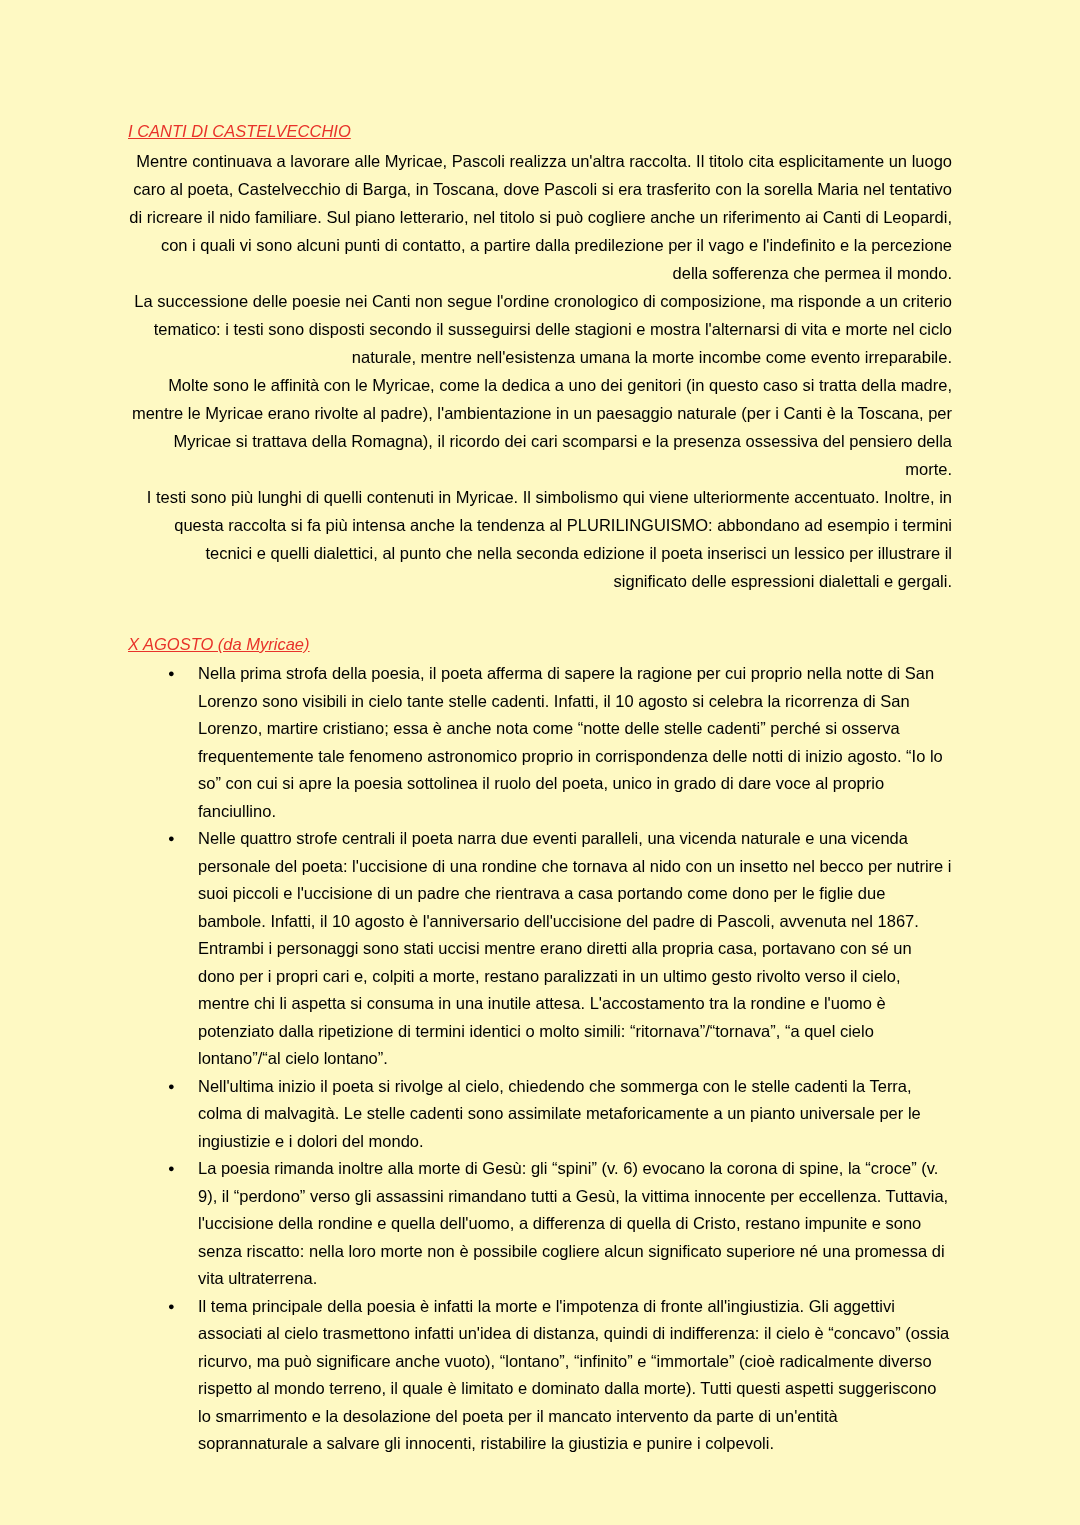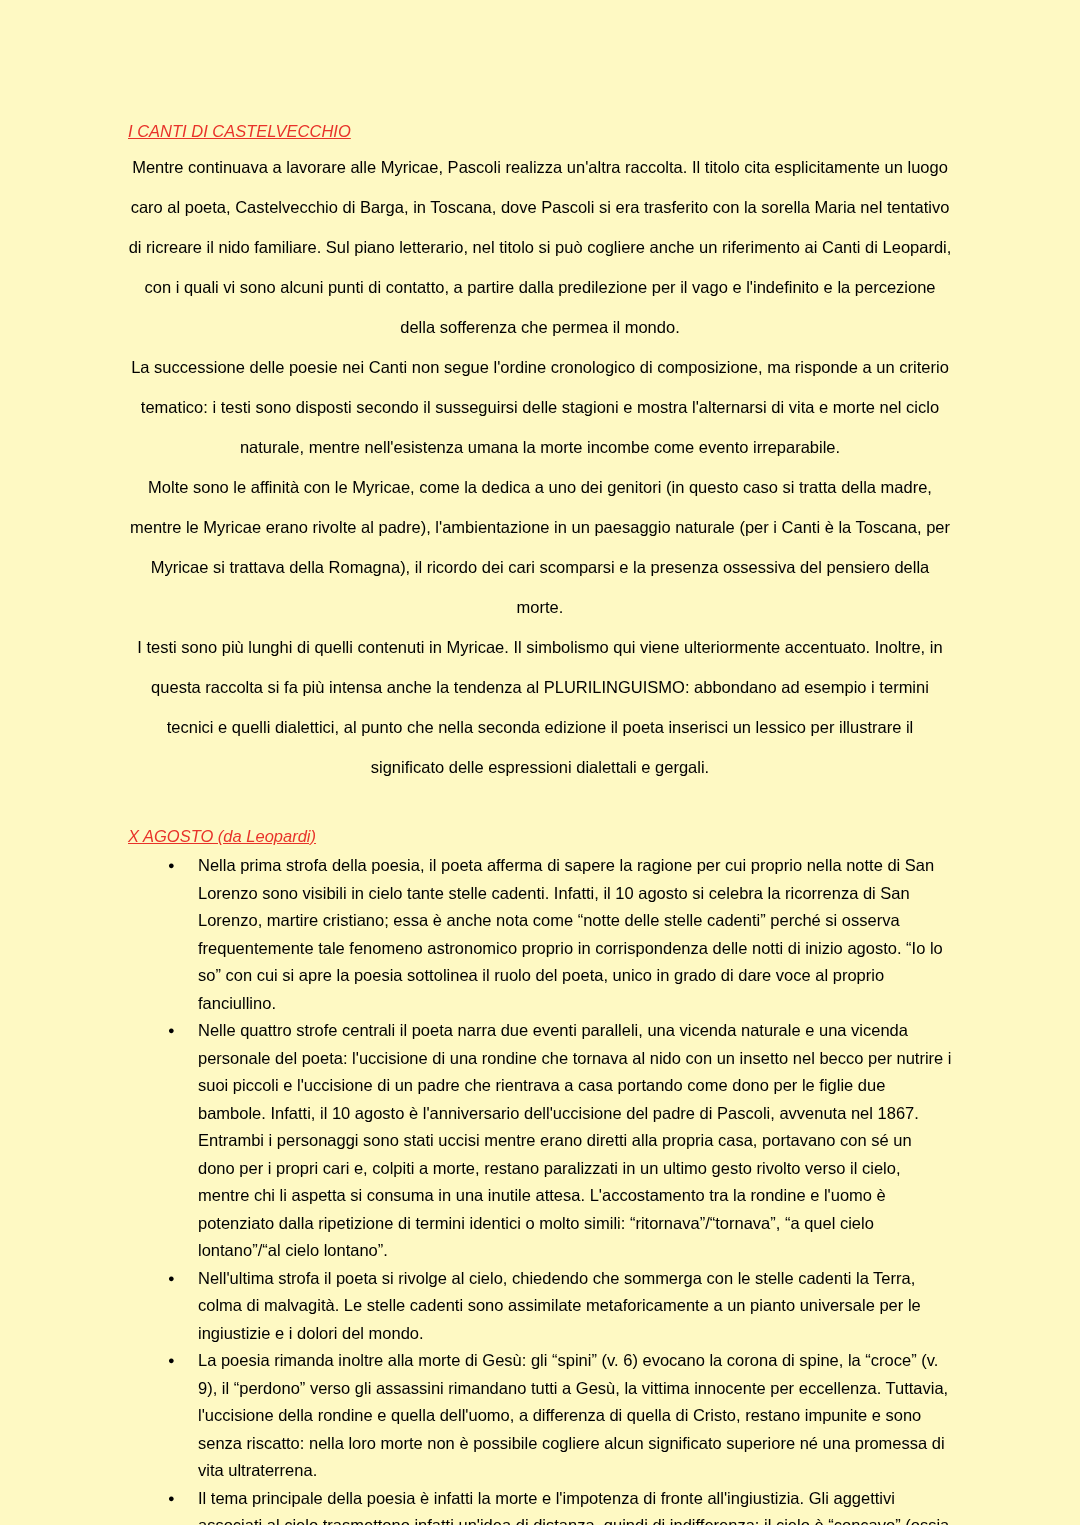--- a/index.html
+++ b/index.html
@@ -27,23 +27,23 @@
     font-size: 16.5px;
     line-height: 27px;
     margin: 0 0 2px 0;
     font-weight: normal;
   }
   .section-heading.spaced {
     margin-top: 36px;
   }
   .body-text {
     font-size: 16.5px;
-    line-height: 40px;
+    line-height: 28px;
     margin: 0;
-    text-align: center;
+    text-align: right;
   }
   .body-text p {
     margin: 0;
   }
   ul.bullets {
     margin: 2px 0 0 0;
     padding-left: 62px;
     list-style: none;
   }
   ul.bullets li {
@@ -73,23 +73,23 @@
     <div class="section-heading">I CANTI DI CASTELVECCHIO</div>
     <div class="body-text">
       <p>Mentre continuava a lavorare alle Myricae, Pascoli realizza un'altra raccolta. Il titolo cita esplicitamente un luogo caro al poeta, Castelvecchio di Barga, in Toscana, dove Pascoli si era trasferito con la sorella Maria nel tentativo di ricreare il nido familiare. Sul piano letterario, nel titolo si può cogliere anche un riferimento ai Canti di Leopardi, con i quali vi sono alcuni punti di contatto, a partire dalla predilezione per il vago e l'indefinito e la percezione della sofferenza che permea il mondo.</p>
       <p>La successione delle poesie nei Canti non segue l'ordine cronologico di composizione, ma risponde a un criterio tematico: i testi sono disposti secondo il susseguirsi delle stagioni e mostra l'alternarsi di vita e morte nel ciclo naturale, mentre nell'esistenza umana la morte incombe come evento irreparabile.</p>
       <p>Molte sono le affinità con le Myricae, come la dedica a uno dei genitori (in questo caso si tratta della madre, mentre le Myricae erano rivolte al padre), l'ambientazione in un paesaggio naturale (per i Canti è la Toscana, per Myricae si trattava della Romagna), il ricordo dei cari scomparsi e la presenza ossessiva del pensiero della morte.</p>
       <p>I testi sono più lunghi di quelli contenuti in Myricae. Il simbolismo qui viene ulteriormente accentuato. Inoltre, in questa raccolta si fa più intensa anche la tendenza al PLURILINGUISMO: abbondano ad esempio i termini tecnici e quelli dialettici, al punto che nella seconda edizione il poeta inserisci un lessico per illustrare il significato delle espressioni dialettali e gergali.</p>
     </div>
   </div>
 
   <div class="section">
-    <div class="section-heading spaced">X AGOSTO (da Leopardi)</div>
+    <div class="section-heading spaced">X AGOSTO (da Myricae)</div>
     <ul class="bullets">
       <li>Nella prima strofa della poesia, il poeta afferma di sapere la ragione per cui proprio nella notte di San Lorenzo sono visibili in cielo tante stelle cadenti. Infatti, il 10 agosto si celebra la ricorrenza di San Lorenzo, martire cristiano; essa è anche nota come “notte delle stelle cadenti” perché si osserva frequentemente tale fenomeno astronomico proprio in corrispondenza delle notti di inizio agosto. “Io lo so” con cui si apre la poesia sottolinea il ruolo del poeta, unico in grado di dare voce al proprio fanciullino.</li>
       <li>Nelle quattro strofe centrali il poeta narra due eventi paralleli, una vicenda naturale e una vicenda personale del poeta: l'uccisione di una rondine che tornava al nido con un insetto nel becco per nutrire i suoi piccoli e l'uccisione di un padre che rientrava a casa portando come dono per le figlie due bambole. Infatti, il 10 agosto è l'anniversario dell'uccisione del padre di Pascoli, avvenuta nel 1867. Entrambi i personaggi sono stati uccisi mentre erano diretti alla propria casa, portavano con sé un dono per i propri cari e, colpiti a morte, restano paralizzati in un ultimo gesto rivolto verso il cielo, mentre chi li aspetta si consuma in una inutile attesa. L'accostamento tra la rondine e l'uomo è potenziato dalla ripetizione di termini identici o molto simili: “ritornava”/“tornava”,  “a quel cielo lontano”/“al cielo lontano”.</li>
-      <li>Nell'ultima strofa il poeta si rivolge al cielo, chiedendo che sommerga con le stelle cadenti la Terra, colma di malvagità. Le stelle cadenti sono assimilate metaforicamente a un pianto universale per le ingiustizie e i dolori del mondo.</li>
+      <li>Nell'ultima inizio il poeta si rivolge al cielo, chiedendo che sommerga con le stelle cadenti la Terra, colma di malvagità. Le stelle cadenti sono assimilate metaforicamente a un pianto universale per le ingiustizie e i dolori del mondo.</li>
       <li>La poesia rimanda inoltre alla morte di Gesù: gli “spini” (v. 6) evocano la corona di spine, la “croce” (v. 9), il “perdono” verso gli assassini rimandano tutti a Gesù, la vittima innocente per eccellenza. Tuttavia, l'uccisione della rondine e quella dell'uomo, a differenza di quella di Cristo, restano impunite e sono senza riscatto: nella loro morte non è possibile cogliere alcun significato superiore né una promessa di vita ultraterrena.</li>
       <li>Il tema principale della poesia è infatti la morte e l'impotenza di fronte all'ingiustizia. Gli aggettivi associati al cielo trasmettono infatti un'idea di distanza, quindi di indifferenza: il cielo è “concavo” (ossia ricurvo, ma può significare anche vuoto), “lontano”, “infinito” e “immortale” (cioè radicalmente diverso rispetto al mondo terreno, il quale è limitato e dominato dalla morte). Tutti questi aspetti suggeriscono lo smarrimento e la desolazione del poeta per il mancato intervento da parte di un'entità soprannaturale a salvare gli innocenti, ristabilire la giustizia e punire i colpevoli.</li>
     </ul>
   </div>
 
 </div>
 
 </body></html>

